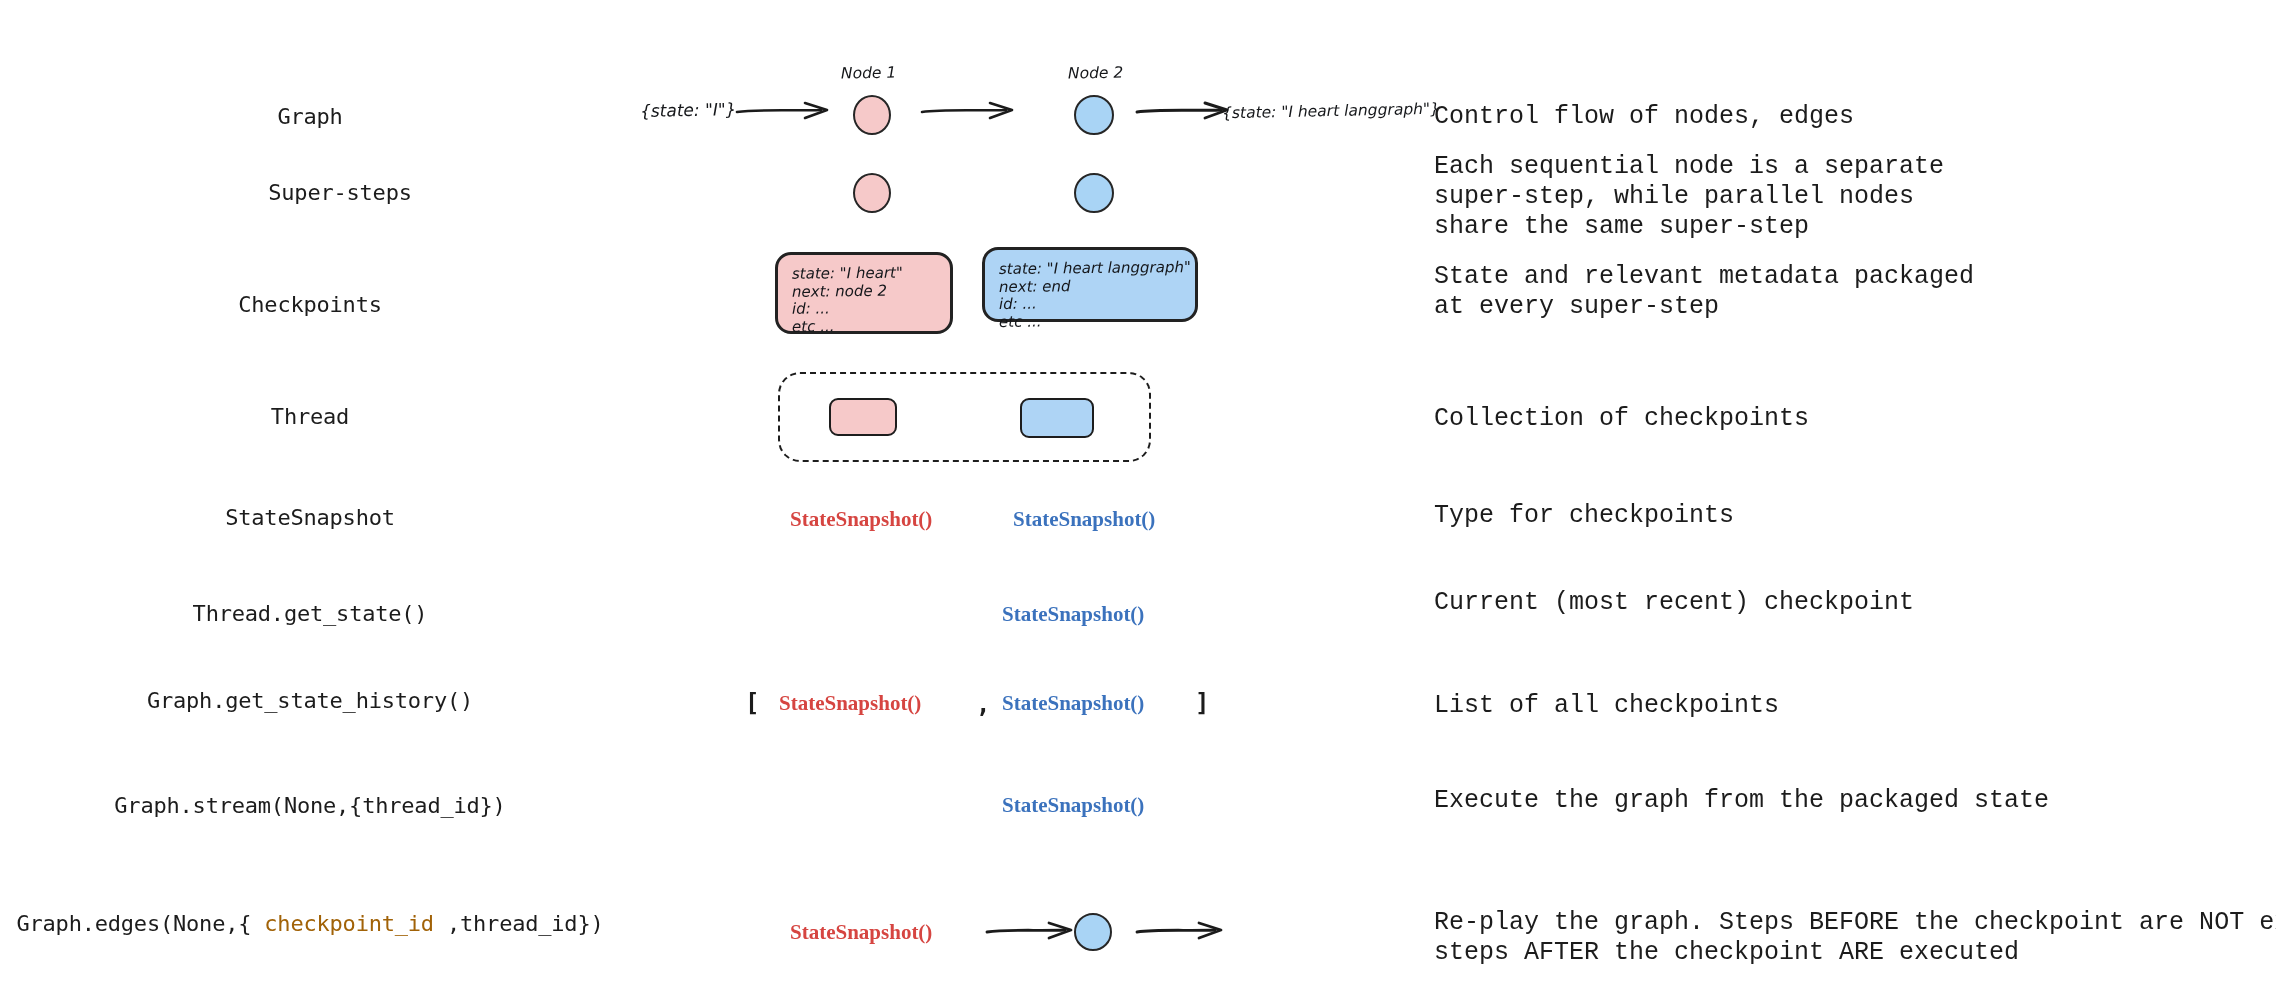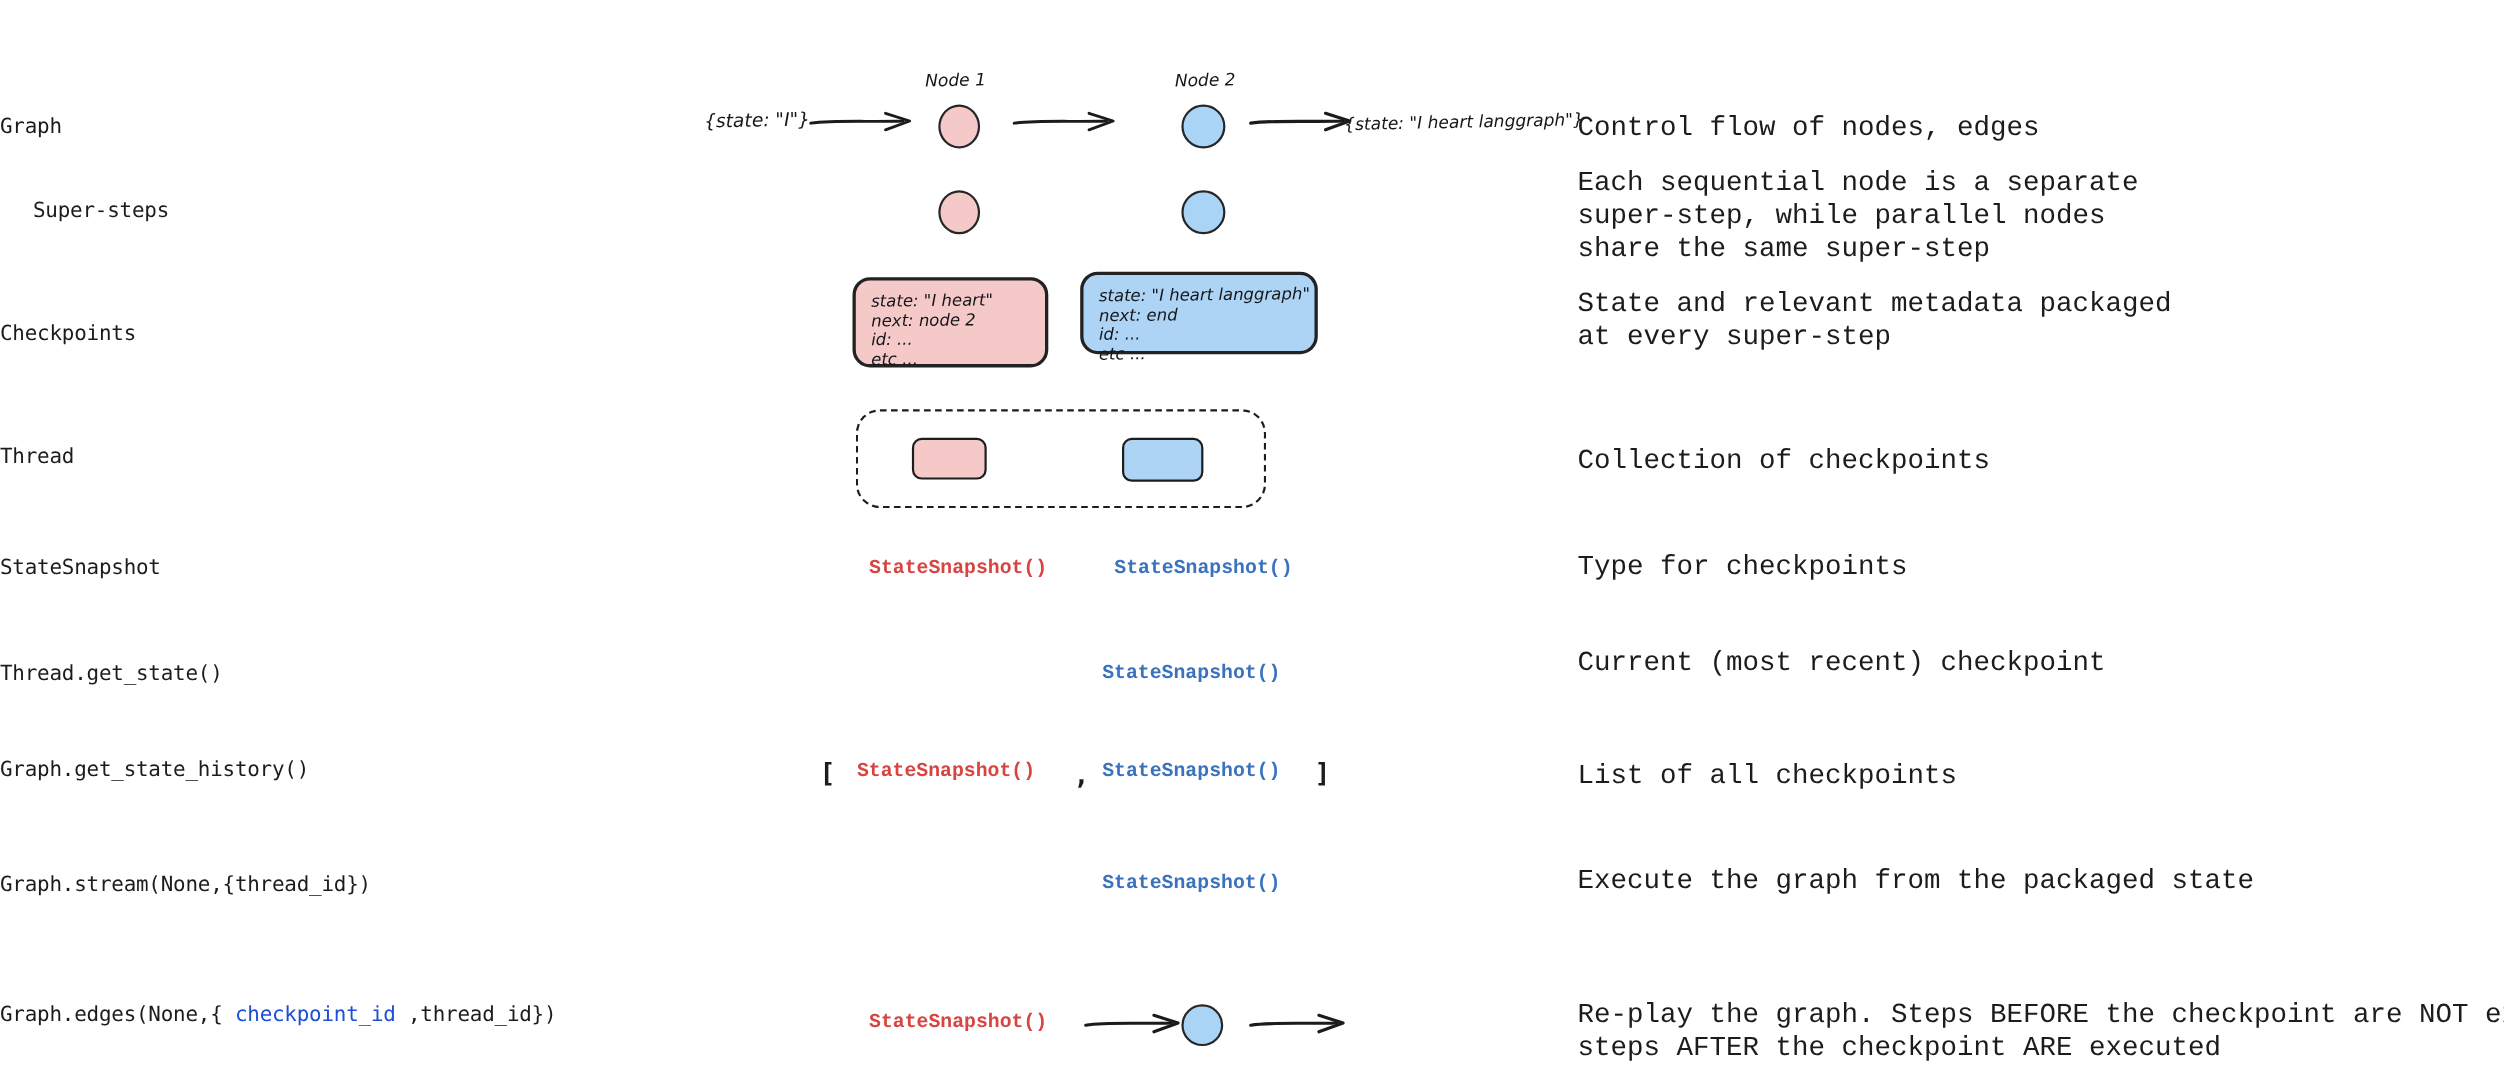--- a/index.html
+++ b/index.html
@@ -6,29 +6,29 @@
   body{
     width:2276px;height:986px;position:relative;overflow:hidden;
     font-family:"DejaVu Sans Mono","Liberation Mono",monospace;
     color:#1c1c1c;
   }
 
   
   .label{
     position:absolute;
     width:620px;left:0;
-    text-align:left;
+    text-align:center;
     font-family:"DejaVu Sans Mono","Liberation Mono",monospace;
-    font-size:19px;
+    font-size:22px;
     font-weight:500;
     letter-spacing:-0.2px;
     color:#1c1c1c;
     white-space:nowrap;
   }
-  .label .hl{color:#1d4ed8;}
+  .label .hl{color:#a16207;}
 
   
   .desc{
     position:absolute;
     left:1434px;
     font-family:Liberation Mono, monospace;
     font-size:25px;
     line-height:30px;
     color:#1c1c1c;
     white-space:pre;
@@ -85,22 +85,22 @@
     position:absolute;
     border:2.8px solid #1d1d1d;
     border-radius:9px;
     box-sizing:border-box;
   }
   .minibox.pink{background:#f6c9c9;}
   .minibox.blue{background:#aed4f5;}
 
   .snap{
     position:absolute;
-    font-family:Liberation Mono, monospace;
-    font-size:18px;
+    font-family:Liberation Serif, serif;
+    font-size:21px;
     font-weight:600;
     white-space:nowrap;
   }
   .snap.red{color:#d64541;}
   .snap.blue{color:#3b72bd;}
 
   .bracket{
     position:absolute;
     font-family:"DejaVu Sans Mono","Liberation Mono",monospace;
     font-size:24px;

